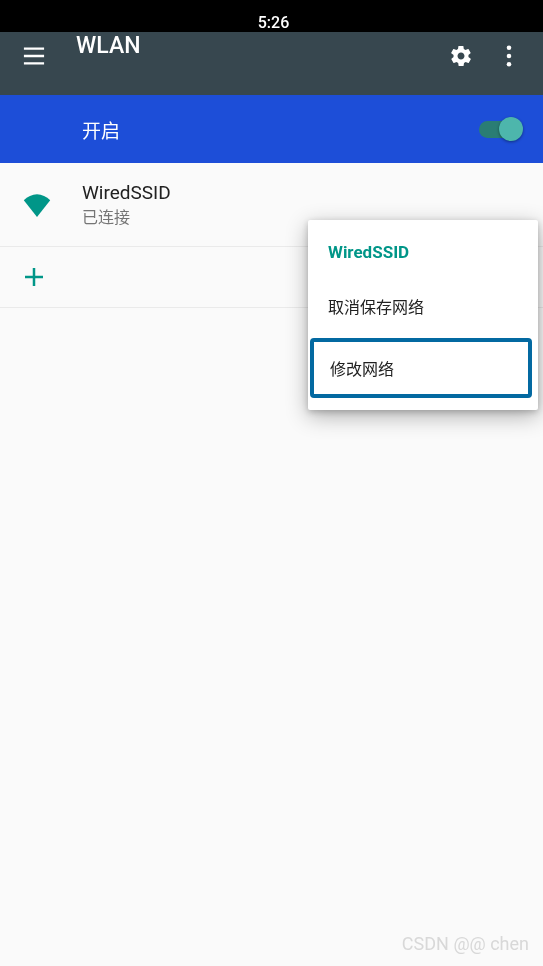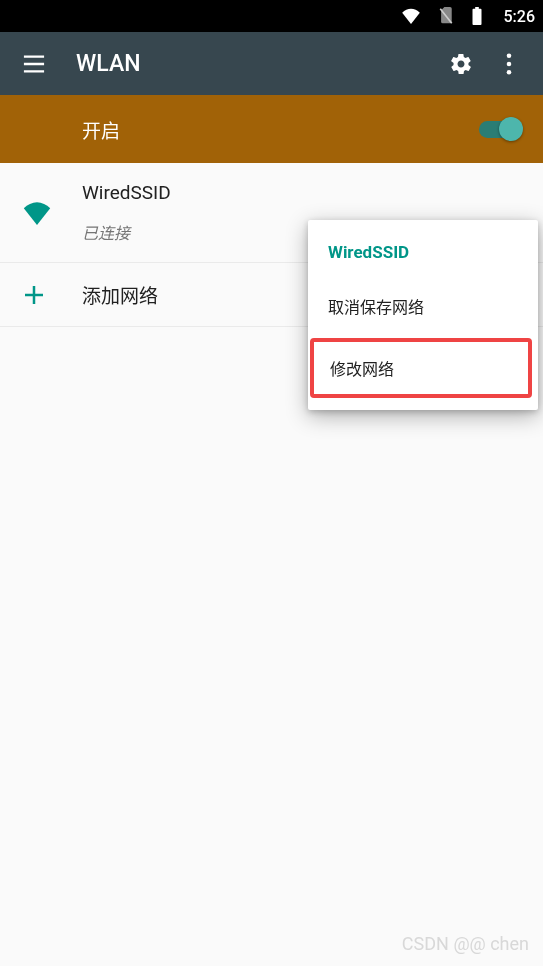--- a/index.html
+++ b/index.html
@@ -14,48 +14,48 @@
     .status-bar {
       height: 32px;
       background: #000;
       display: flex;
       align-items: center;
       justify-content: flex-end;
       padding: 0 8px;
       color: #fff;
       font-size: 16px;
       gap: 17px;
+      flex-direction: column;
     }
     .status-bar svg { display: block; }
     .status-time { margin-left: 4px; font-weight: 500; }
     .app-bar {
       height: 63px;
       background: #37474f;
       display: flex;
-      align-items: center;
       padding: 0 10px;
       color: #fff;
     }
     .menu-btn, .settings-btn, .more-btn {
       width: 48px;
       height: 48px;
       display: flex;
       align-items: center;
       justify-content: center;
       cursor: pointer;
     }
     .app-title {
       font-size: 23px;
       font-weight: 500;
       margin-left: 18px;
       flex: 1;
     }
     .toggle-row {
       height: 68px;
-      background: #a16207;
+      background: #1d4ed8;
       display: flex;
       align-items: center;
       padding: 0 22px 0 82px;
       justify-content: space-between;
     }
     .toggle-label {
       color: #fff;
       font-size: 19px;
     }
     .switch {
@@ -100,22 +100,21 @@
       margin-right: 20px;
     }
     .list-text { flex: 1; }
     .list-title {
       font-size: 19px;
       color: #212121;
     }
     .list-subtitle {
       font-size: 16px;
       color: #757575;
-      margin-top: 16px;
-      font-style: italic;
+      margin-top: 0;
     }
     .popup {
       position: absolute;
       top: 220px;
       right: 5px;
       width: 230px;
       background: #fff;
       box-shadow: 0 6px 22px rgba(0,0,0,0.3), 0 2px 6px rgba(0,0,0,0.2);
       border-radius: 2px;
       padding: 10px 0;
@@ -126,21 +125,21 @@
       color: #009688;
       padding: 12px 20px 14px;
     }
     .popup-item {
       font-size: 16px;
       color: #212121;
       padding: 18px 20px;
       cursor: pointer;
     }
     .popup-item.highlighted {
-      border: 4px solid #ef4444;
+      border: 4px solid #0369a1;
       border-radius: 4px;
       margin: 2px 6px 2px 2px;
       padding: 14px 16px;
     }
     .watermark {
       position: absolute;
       bottom: 12px;
       right: 14px;
       color: #d8d8d8;
       font-size: 18px;
@@ -209,23 +208,20 @@
       <div class="list-title">WiredSSID</div>
       <div class="list-subtitle">已连接</div>
     </div>
   </div>
   <div class="list-item">
     <div class="list-icon">
       <svg width="24" height="24" viewBox="0 0 24 24">
           <path stroke="#009688" stroke-width="2.5" d="M12 3v18M3 12h18"></path>
         </svg>
     </div>
-    <div class="list-text">
-      <div class="list-title">添加网络</div>
-    </div>
   </div>
 </div>
 
 <div class="popup">
   <div class="popup-header">WiredSSID</div>
   <div class="popup-item">取消保存网络</div>
   <div class="popup-item highlighted">修改网络</div>
 </div>
 
 <div class="watermark">CSDN @@ chen</div>

